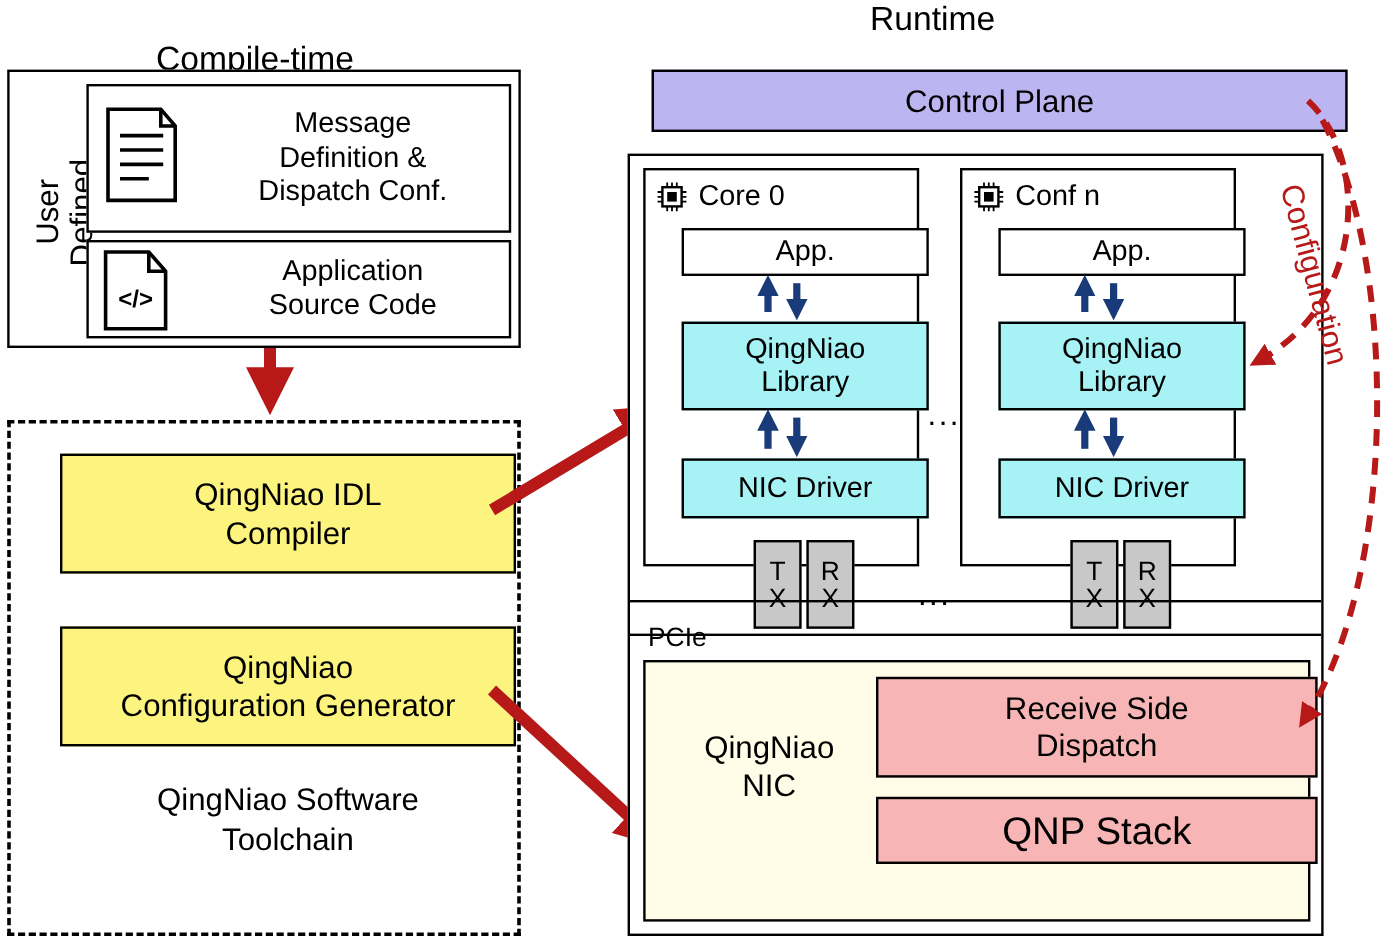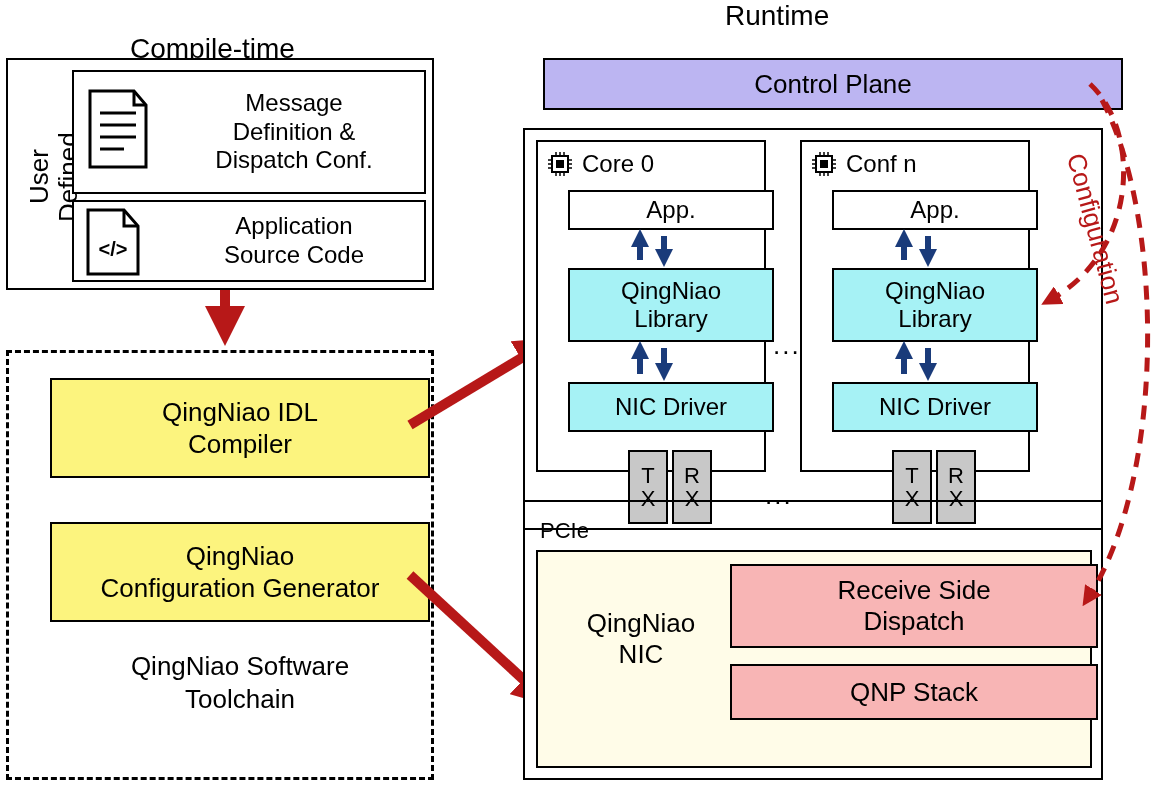--- a/index.html
+++ b/index.html
@@ -190,21 +190,21 @@
 
 <div class="abs" style="left:525px; top:500px; width:576px; height:0; border-top:2px solid black;"></div>
 <div class="abs" style="left:525px; top:528px; width:576px; height:0; border-top:2px solid black;"></div>
 
 <div class="abs lightyellow-box" style="left:536px; top:550px; width:556px; height:218px;"></div>
 <div class="abs center" style="left:546px; top:608px; width:150px; white-space:pre-line; line-height:1.2; font-size:26px;">QingNiao
 NIC</div>
 
 <div class="abs pink-box center" style="left:710px; top:564px; width:368px; height:84px; white-space:pre-line; line-height:1.2; font-size:26px;">Receive Side
 Dispatch</div>
-<div class="abs pink-box center" style="left:710px; top:664px; width:368px; height:56px; font-size:26px;">QNP Stack</div>
+<div class="abs pink-box center" style="left:710px; top:664px; width:368px; height:56px; font-size:32px;">QNP Stack</div>
 
 <svg class="arrow" style="left:1020px; top:70px;" width="140" height="260">
   <defs>
     <marker id="reddashhead" markerWidth="4" markerHeight="4" refX="2" refY="2" orient="auto">
       <polygon points="0,0 4,2 0,4" fill="#b71818"></polygon>
     </marker>
   </defs>
 
   <path d="M 70 14 C 120 60, 120 180, 30 230" fill="none" stroke="#b71818" stroke-width="5" stroke-dasharray="14 10" marker-end="url(#reddashhead)"></path>
 </svg>

